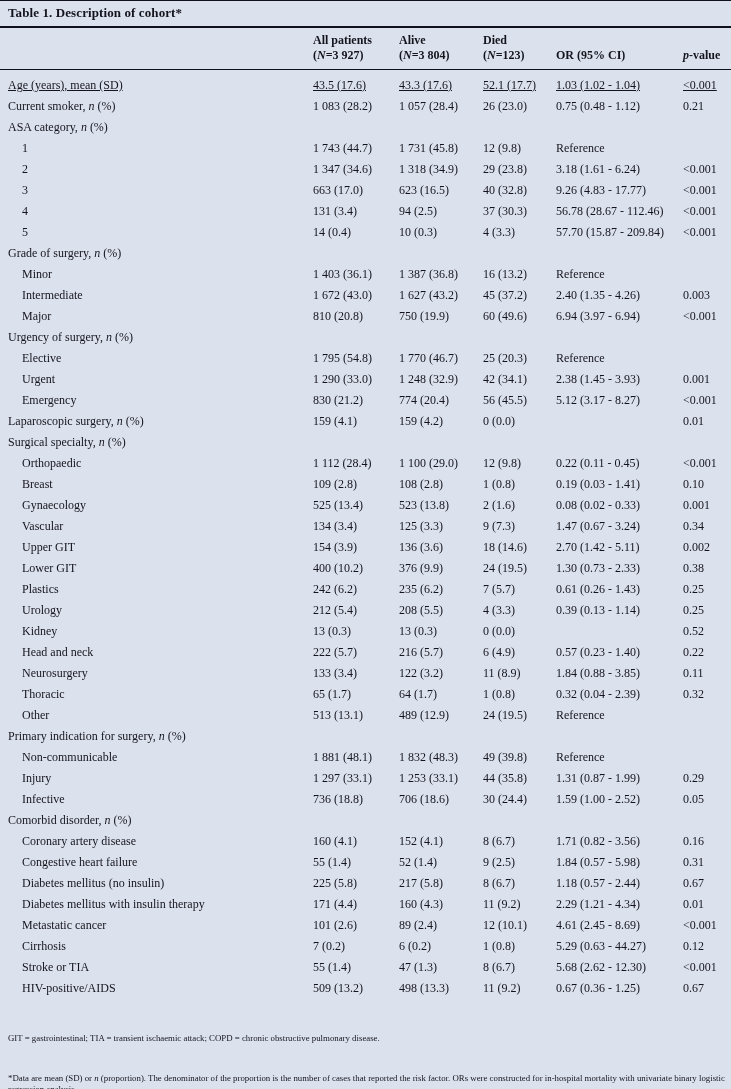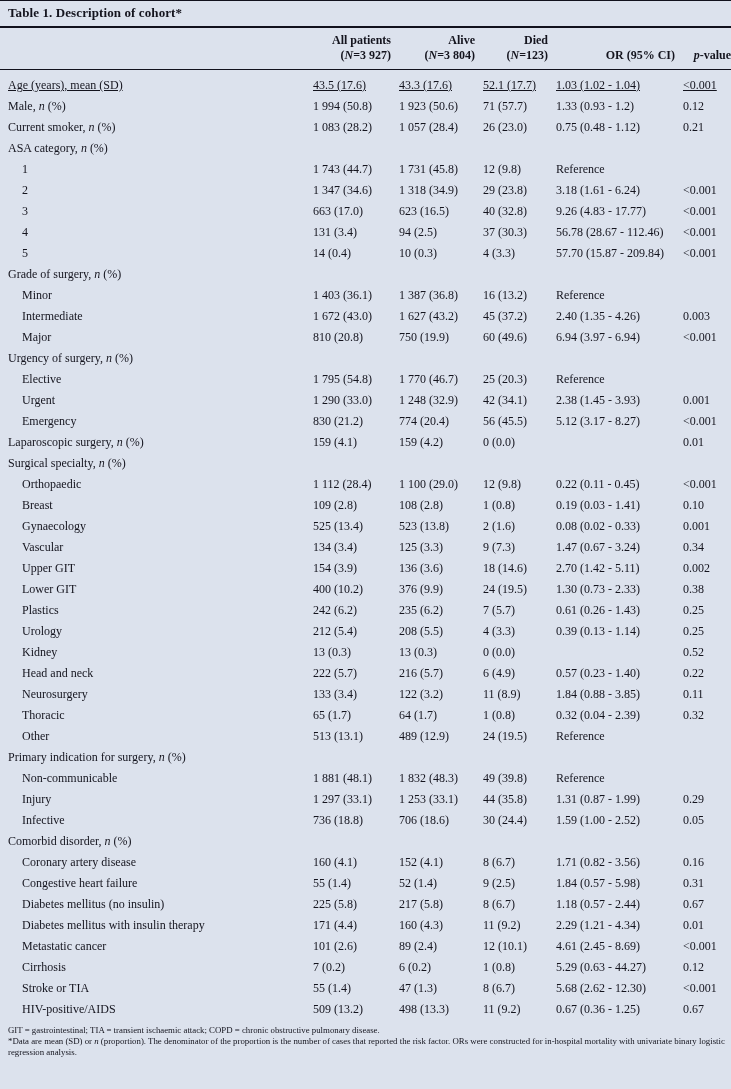--- a/index.html
+++ b/index.html
@@ -26,21 +26,21 @@
     font-size: 12px;
   }
   col.c0 { width: 305px; }
   col.c1 { width: 86px; }
   col.c2 { width: 84px; }
   col.c3 { width: 73px; }
   col.c4 { width: 127px; }
   col.c5 { width: 56px; }
   thead th {
     font-weight: bold;
-    text-align: right;
+    text-align: left;
     vertical-align: bottom;
     padding: 5px 0 6px 8px;
     border-bottom: 1.2px solid #11111d;
     white-space: nowrap;
   }
   thead th .l1, thead th .l2 { display: block; line-height: 15px; }
   tbody td {
     height: 21px;
     padding: 0 0 0 8px;
     vertical-align: middle;
@@ -49,21 +49,21 @@
     line-height: 21px;
   }
   tbody tr:first-child td { padding-top: 5px; text-decoration: underline; }
   td.c-label.indent { padding-left: 22px; }
   .footnote {
     font-size: 8.8px;
     line-height: 11px;
     padding: 5px 4px 0 8px;
     color: #14141e;
   }
-  .footnote .fn-line { display: block; }
+  .footnote .fn-line { display: block; margin-top: 29px; }
   i { font-style: italic; }
 </style>
 </head>
 <body>
 
 <div class="page">
   <div class="top-rule"></div>
   <div class="title">Table 1. Description of cohort*</div>
   <div class="rule-thick"></div>
 
@@ -98,28 +98,20 @@
     <tbody id="table-body">
   <tr>
     <td class="c-label">Age (years), mean (SD)</td>
     <td class="c-val">43.5 (17.6)</td>
     <td class="c-val">43.3 (17.6)</td>
     <td class="c-val">52.1 (17.7)</td>
     <td class="c-val">1.03 (1.02 - 1.04)</td>
     <td class="c-val">&lt;0.001</td>
   </tr>
 
-  <tr>
-    <td class="c-label">Male, <i>n</i> (%)</td>
-    <td class="c-val">1 994 (50.8)</td>
-    <td class="c-val">1 923 (50.6)</td>
-    <td class="c-val">71 (57.7)</td>
-    <td class="c-val">1.33 (0.93 - 1.2)</td>
-    <td class="c-val">0.12</td>
-  </tr>
 
   <tr>
     <td class="c-label">Current smoker, <i>n</i> (%)</td>
     <td class="c-val">1 083 (28.2)</td>
     <td class="c-val">1 057 (28.4)</td>
     <td class="c-val">26 (23.0)</td>
     <td class="c-val">0.75 (0.48 - 1.12)</td>
     <td class="c-val">0.21</td>
   </tr>
 

